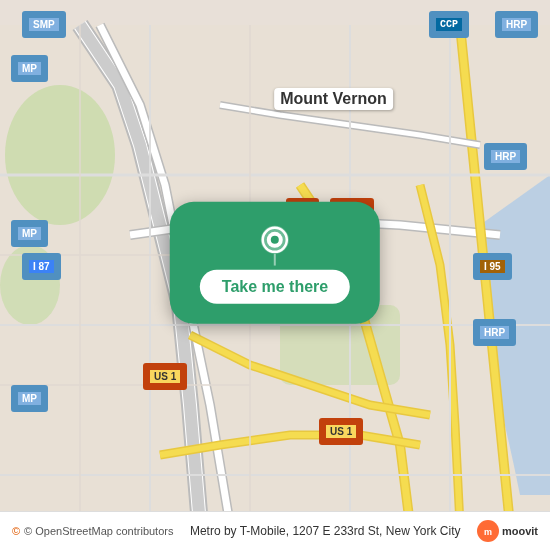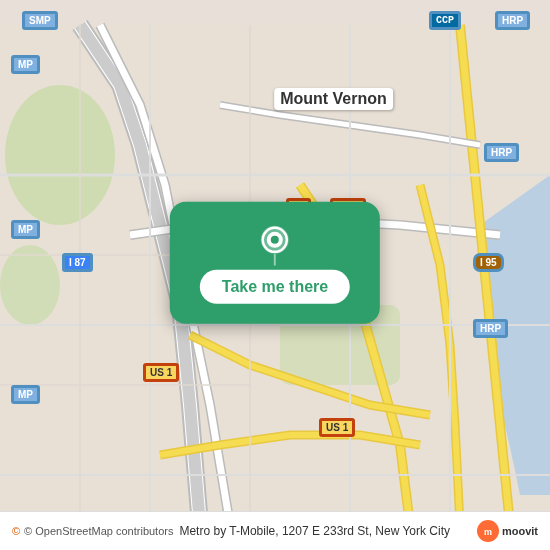--- a/index.html
+++ b/index.html
@@ -80,21 +80,21 @@
       font-weight: bold;
     }
 
     
     .cta-card {
       position: absolute;
       top: 50%;
       left: 50%;
       transform: translate(-50%, -60%);
       background: #2e9e6b;
-      border-radius: 16px;
+      border-radius: 24px;
       padding: 20px 30px;
       display: flex;
       flex-direction: column;
       align-items: center;
       gap: 4px;
       z-index: 20;
       min-width: 180px;
       box-shadow: 0 4px 15px rgba(0,0,0,0.3);
     }
 
@@ -130,21 +130,21 @@
       font-weight: bold;
       color: #333;
       box-shadow: 0 1px 3px rgba(0,0,0,0.3);
       z-index: 5;
     }
 
     
     .road-label {
       position: absolute;
       background: #f9d75e;
-      border: 3px solid #c2410c;
+      border: 7px solid #c2410c;
       border-radius: 3px;
       padding: 1px 4px;
       font-size: 10px;
       font-weight: bold;
       color: #333;
       z-index: 5;
     }
 
     
     .map-svg {
@@ -209,34 +209,34 @@
     <line x1="0" y1="360" x2="250" y2="360" stroke="#e0d8d0" stroke-width="1.5"></line>
     <line x1="80" y1="0" x2="80" y2="500" stroke="#e0d8d0" stroke-width="1.5"></line>
     <line x1="250" y1="0" x2="250" y2="500" stroke="#e0d8d0" stroke-width="1.5"></line>
   </svg>
 
   <div class="place-label" style="top:16%; left:52%;">
     <span>Mount
 Vernon</span>
   </div>
 
-  <div class="road-label" style="top:46%;left:4%;background:#3b82f6;color:white;border-color:#5090c0;margin-left:40px;">I 87</div>
+  <div class="road-label" style="top:46%;left:4%;background:#3b82f6;color:white;border-color:#5090c0;">I 87</div>
   <div class="road-label" style="top:10%;left:2%;background:#80b0e0;color:white;border-color:#5090c0;">MP</div>
   <div class="road-label" style="top:40%;left:2%;background:#80b0e0;color:white;border-color:#5090c0;">MP</div>
   <div class="road-label" style="top:70%;left:2%;background:#80b0e0;color:white;border-color:#5090c0;">MP</div>
   <div class="road-label" style="top:2%;left:4%;background:#80b0e0;color:white;border-color:#5090c0;">SMP</div>
   <div class="road-label" style="top:2%;left:78%;background:#0369a1;color:white;border-color:#5090c0;font-family:Liberation Mono, monospace;">CCP</div>
   <div class="road-label" style="top:2%;left:90%;background:#80b0e0;color:white;border-color:#5090c0;">HRP</div>
   <div class="road-label" style="top:26%;left:88%;background:#80b0e0;color:white;border-color:#5090c0;">HRP</div>
   <div class="road-label" style="top:58%;left:86%;background:#80b0e0;color:white;border-color:#5090c0;">HRP</div>
   <div class="road-label" style="top:36%;left:60%;">US 1</div>
   <div class="road-label" style="top:53%;left:45%;">US 1</div>
   <div class="road-label" style="top:66%;left:26%;">US 1</div>
   <div class="road-label" style="top:76%;left:58%;">US 1</div>
-  <div class="road-label" style="top:46%;left:86%;background:#a16207;color:white;border-color:#5090c0;border-radius:7px;">I 95</div>
+  <div class="road-label" style="top:46%;left:86%;background:#a16207;color:white;border-color:#5090c0;">I 95</div>
   <div class="road-label" style="top:36%;left:52%;">70</div>
 
   <div class="cta-card">
 
     <div class="pin-icon">
       <svg width="44" height="44" viewBox="0 0 44 44" fill="none" xmlns="http://www.w3.org/2000/svg">
         <circle cx="22" cy="18" r="14" fill="white" opacity="0.3"></circle>
         <circle cx="22" cy="18" r="8" fill="white"></circle>
         <circle cx="22" cy="18" r="4" fill="#2e9e6b"></circle>
         <path d="M22 32 L22 44" stroke="white" stroke-width="2" opacity="0.5"></path>
@@ -246,21 +246,21 @@
     </div>
 
     <button class="cta-button">Take me there</button>
   </div>
 
   <div class="bottom-bar">
     <div class="bottom-bar-left">
       <span class="copyright-symbol">©</span>
       <span>© OpenStreetMap contributors</span>
     </div>
-    <div style="font-size:12px; color:#333; flex:1; padding: 0 6px;">Metro by T-Mobile, 1207 E 233rd St, New York City</div>
+    <div style="font-size:12px; color:#333; flex:1; text-align:center; padding: 0 6px;">Metro by T-Mobile, 1207 E 233rd St, New York City</div>
     <div class="bottom-bar-right">
       <div class="moovit-logo">
         <div class="moovit-icon">
           <svg width="14" height="14" viewBox="0 0 14 14">
             <circle cx="7" cy="7" r="6" fill="#ff6b35"></circle>
             <text x="7" y="11" text-anchor="middle" fill="white" font-size="9" font-weight="bold">m</text>
           </svg>
         </div>
         <span class="moovit-text">moovit</span>
       </div>

